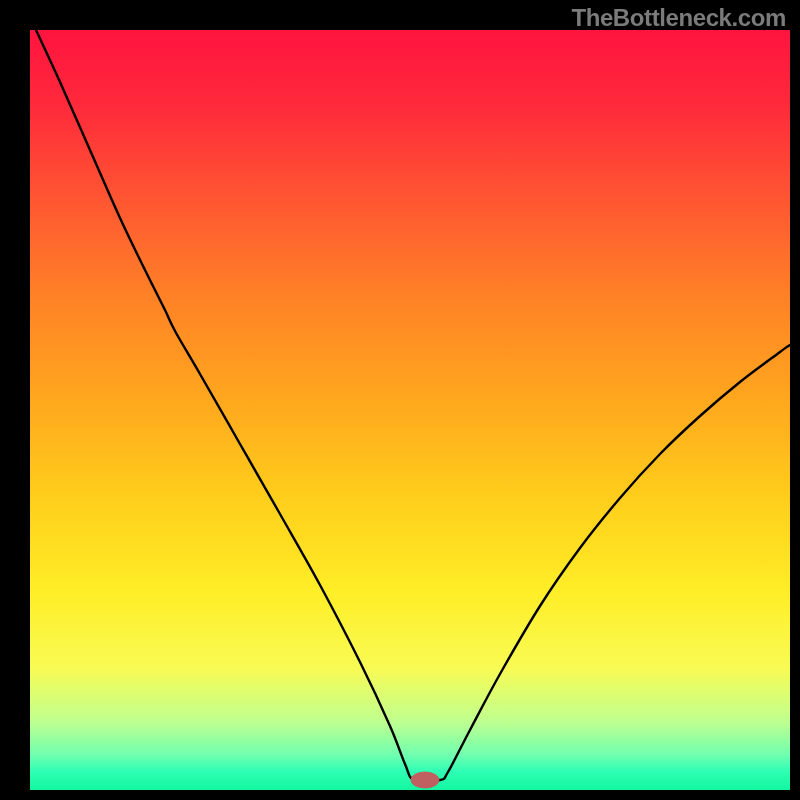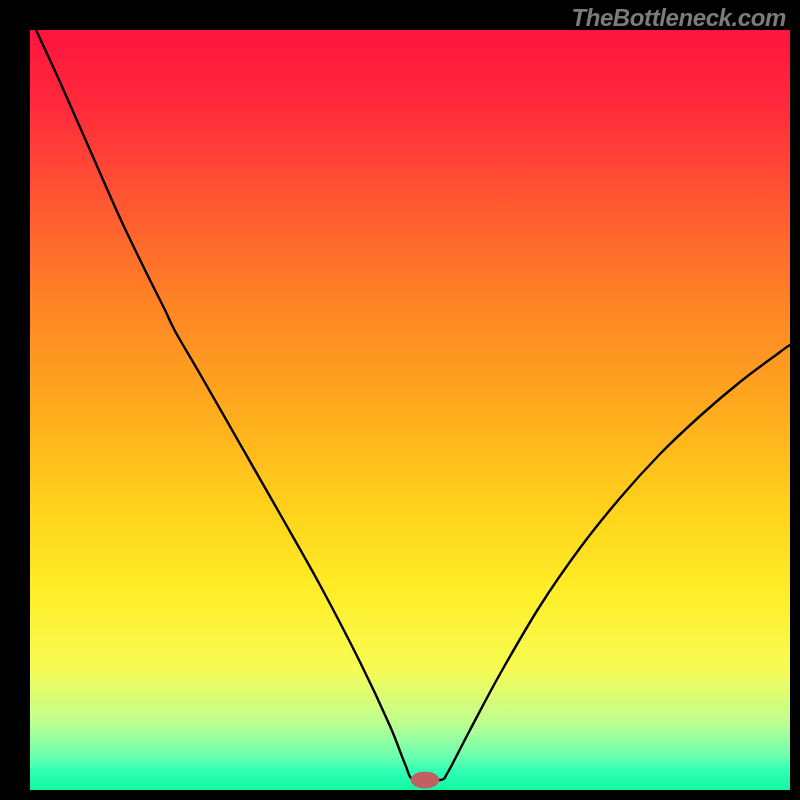--- a/index.html
+++ b/index.html
@@ -19,21 +19,20 @@
   }
   .watermark {
     position: absolute;
     top: 4px;
     right: 14px;
     color: #7b7b7b;
     font-size: 24px;
     font-weight: 600;
     letter-spacing: -0.4px;
     z-index: 10;
-    font-style: italic;
   }
   .plot-svg {
     position: absolute;
     left: 0;
     top: 0;
   }
 </style>
 </head>
 <body>
 

